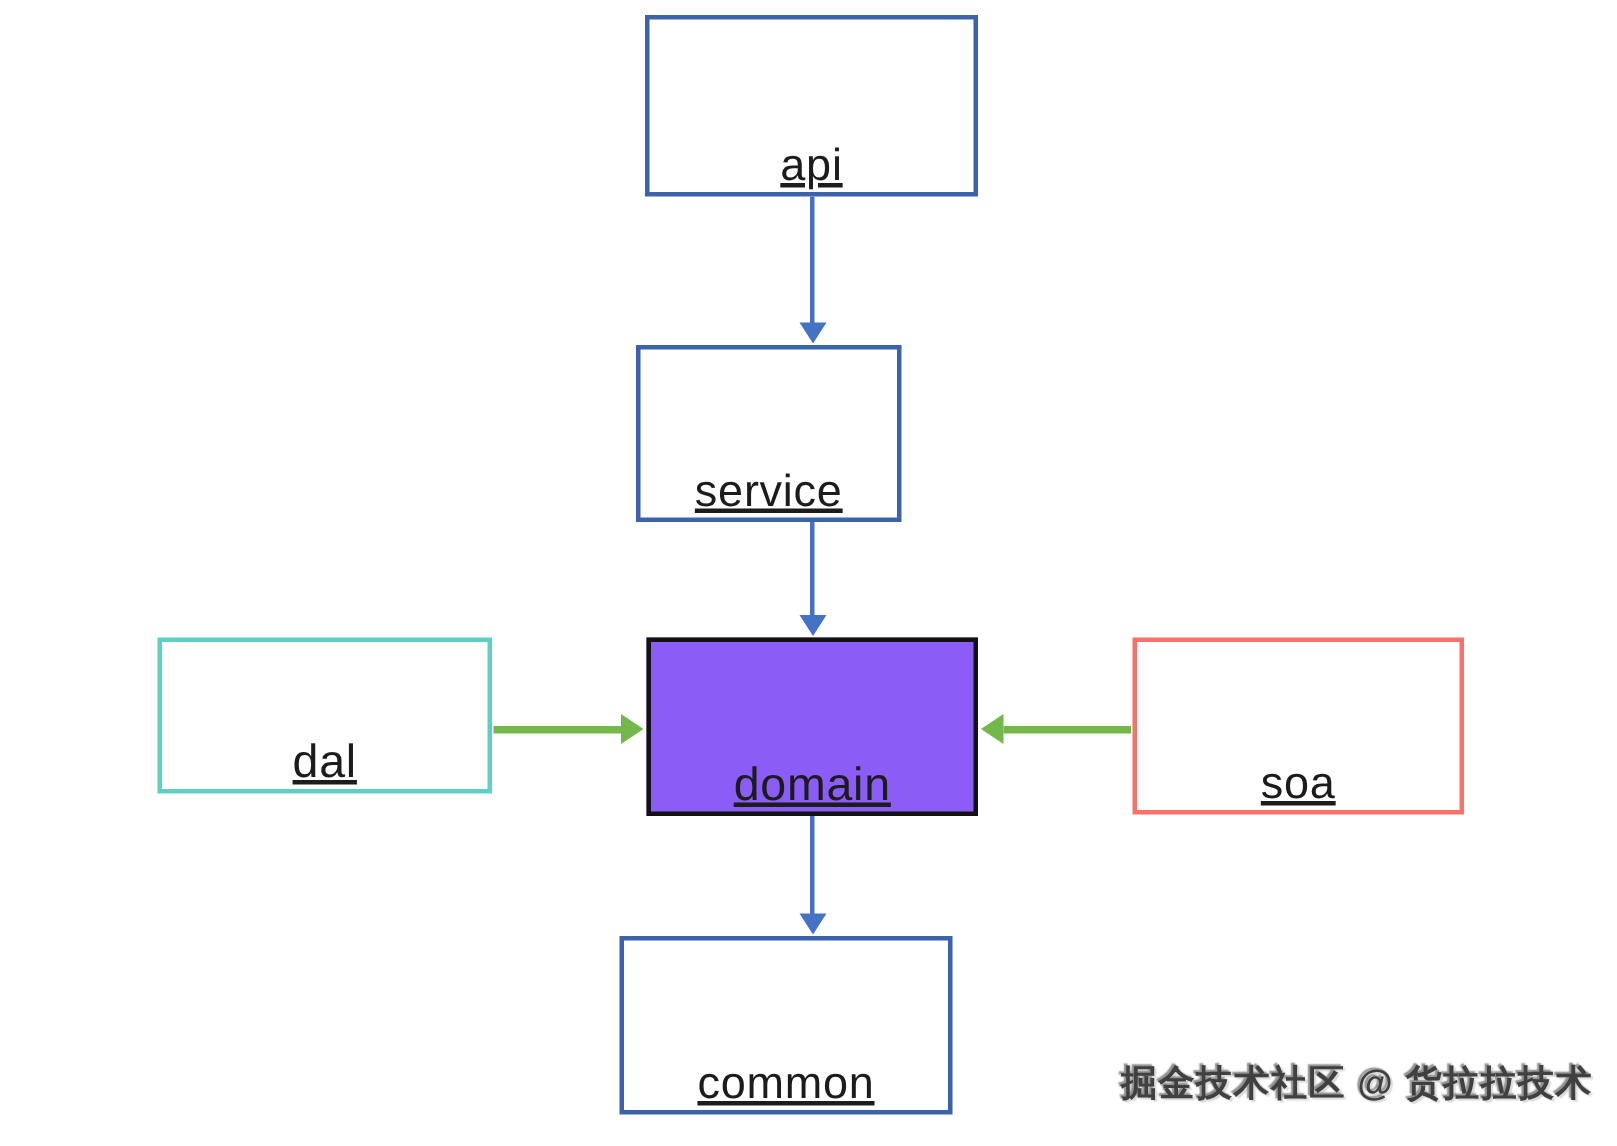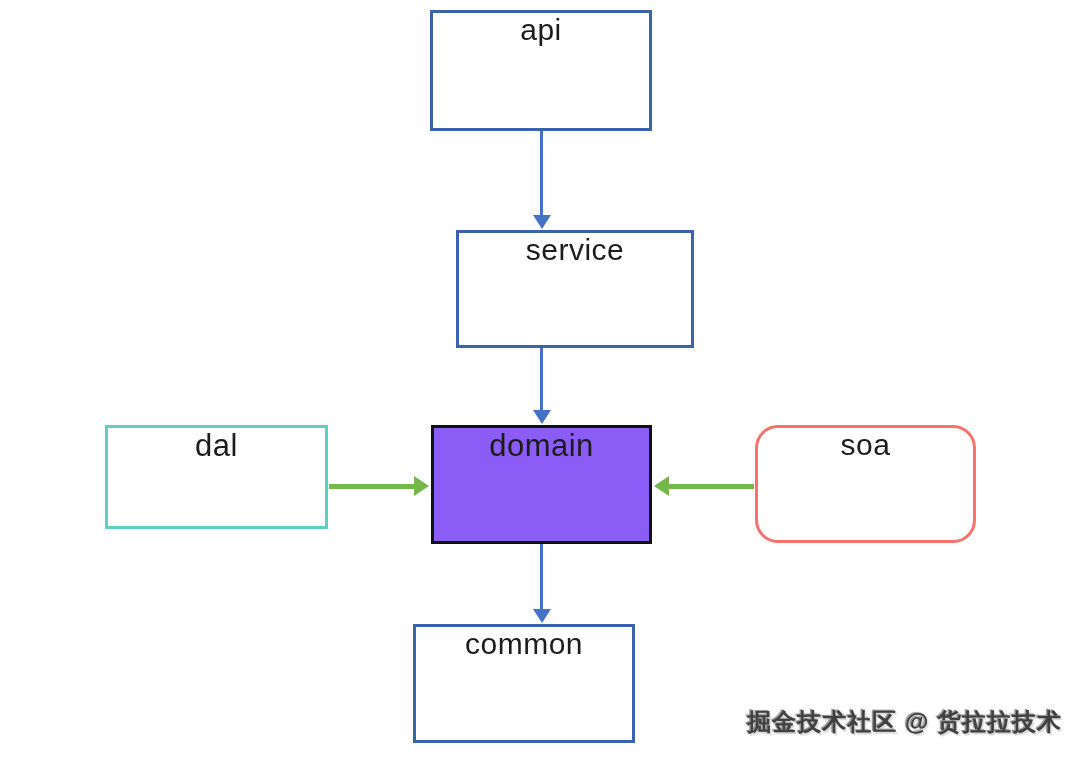--- a/index.html
+++ b/index.html
@@ -11,37 +11,38 @@
     width: 1078px;
     height: 764px;
     background: #ffffff;
     overflow: hidden;
   }
 
   
   .node {
     position: absolute;
     display: flex;
-    align-items: flex-start;
+    align-items: flex-end;
     justify-content: center;
     background: #ffffff;
     font-size: 30px;
     color: #1c1c1c;
     letter-spacing: 0.5px;
+    text-decoration: underline;
   }
   .node--blue  { border: 3px solid #3b63ab; }
   .node--black { border: 3px solid #121212; background: #8b5cf6; }
   .node--teal  { border: 3px solid #5ecfc3; }
   .node--red   { border: 3px solid #f8716b; }
 
   .node-api     { left: 430px; top: 10px;  width: 222px; height: 121px; }
-  .node-service { left: 456px; top: 230px; width: 238px; height: 118px; }
+  .node-service { left: 424px; top: 230px; width: 177px; height: 118px; }
   .node-domain  { left: 431px; top: 425px; width: 221px; height: 119px; font-size: 31px; }
   .node-dal     { left: 105px; top: 425px; width: 223px; height: 104px; font-size: 31px; }
-  .node-soa     { left: 755px; top: 425px; width: 221px; height: 118px; border-radius: 23px; }
+  .node-soa     { left: 755px; top: 425px; width: 221px; height: 118px; }
   .node-common  { left: 413px; top: 624px; width: 222px; height: 119px; }
 
   
   .vline {
     position: absolute;
     width: 3px;
     left: 540px;
     background: #4472c4;
   }
   .vhead {

